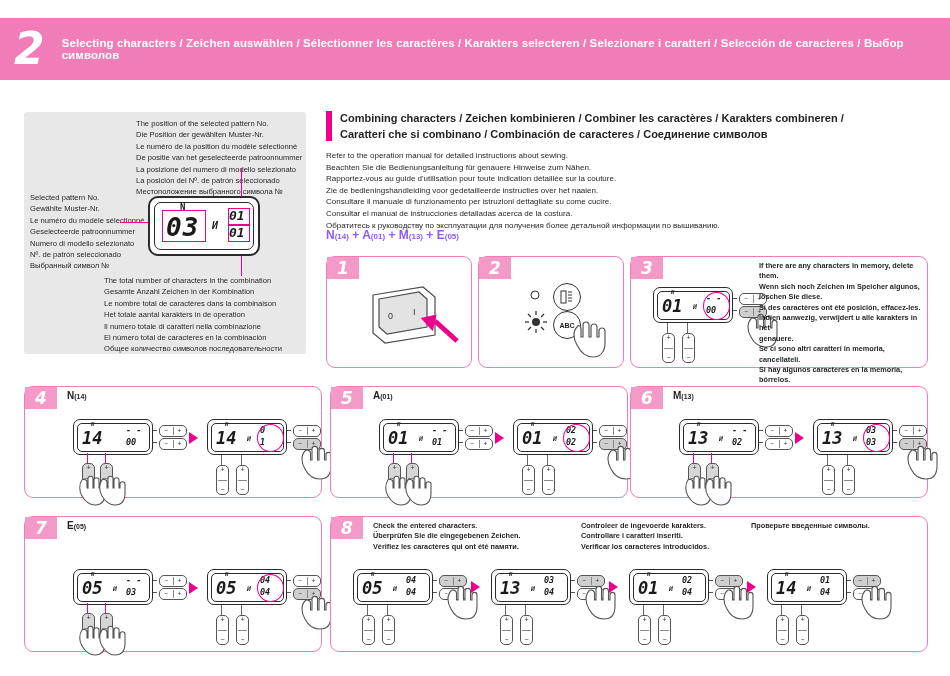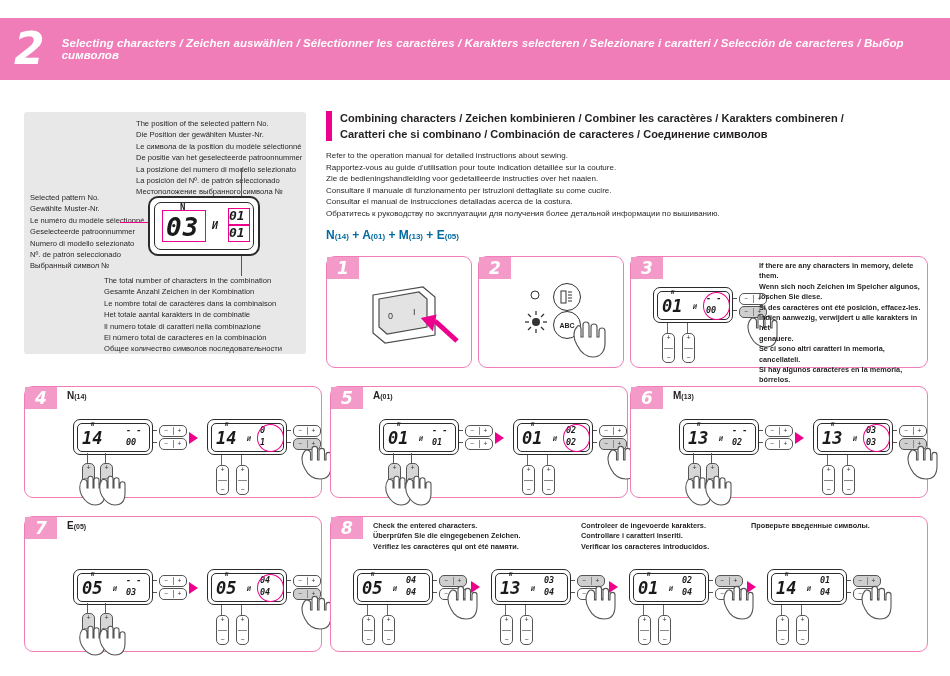--- a/index.html
+++ b/index.html
@@ -12,21 +12,21 @@
   .header{
     position:absolute;left:0;top:18px;width:950px;height:62px;
     background:#f07cb8;display:flex;align-items:center;
   }
   .header .step-num{
     color:#fff;font-size:44px;font-weight:bold;font-style:italic;
     line-height:1;margin-left:14px;margin-right:18px;letter-spacing:-1px;
     font-family:"DejaVu Sans",sans-serif;
   }
   .header .title{
-    color:#fff;font-size:11.5px;font-weight:bold;letter-spacing:.1px;font-style:italic;
+    color:#fff;font-size:11.5px;font-weight:bold;letter-spacing:.1px;
   }
   
   .grey-panel{
     position:absolute;left:24px;top:112px;width:282px;height:242px;
     background:#e8e8e8;border-radius:3px;
   }
   .cap{font-size:7.6px;line-height:11.4px;color:#231f20;white-space:nowrap;}
   .cap-top{position:absolute;left:112px;top:6px;}
   .cap-left{position:absolute;left:6px;top:80px;}
   .cap-bottom{position:absolute;left:80px;top:163px;}
@@ -53,21 +53,21 @@
   .big-r2{position:absolute;left:79px;top:27px;font-size:13px;}
   .lead{position:absolute;background:#ec008c;}
   
   .head-block{position:absolute;left:326px;top:110px;width:600px;}
   .head-bar{
     position:absolute;left:0;top:1px;width:6px;height:30px;background:#ec008c;
   }
   .head-txt{margin-left:14px;font-size:11px;font-weight:bold;line-height:16px;color:#231f20;}
   .sub-txt{margin-left:0px;margin-top:8px;font-size:8px;line-height:11.6px;color:#231f20;}
   .formula{
-    position:absolute;left:326px;top:228px;font-size:12px;font-weight:bold;color:#0369a1;
+    position:absolute;left:326px;top:228px;font-size:12px;font-weight:bold;color:#8b5cf6;
   }
   .formula sub{font-size:8px;font-weight:bold;vertical-align:baseline;}
   
   .box{
     position:absolute;border:1.4px solid #f07cb8;border-radius:9px;background:#fff;
   }
   .badge{
     position:absolute;left:0px;top:0px;width:32px;height:22px;background:#f49ac8;
     color:#fff;font-size:17px;font-weight:bold;font-style:italic;
     display:flex;align-items:center;justify-content:center;
@@ -124,42 +124,42 @@
 <div class="header">
   <div class="step-num">2</div>
   <div class="title">Selecting characters / Zeichen auswählen / Sélectionner les caractères / Karakters selecteren / Selezionare i caratteri / Selección de caracteres / Выбор символов</div>
 </div>
 
 <div class="grey-panel">
 
   <div class="cap cap-top">
     <div>The position of the selected pattern No.</div>
     <div>Die Position der gewählten Muster-Nr.</div>
-    <div>Le символа de la position du modèle sélectionné</div>
+    <div>Le numéro de la position du modèle sélectionné</div>
     <div>De positie van het geselecteerde patroonnummer</div>
     <div>La posizione del numero di modello selezionato</div>
     <div>La posición del Nº. de patrón seleccionado</div>
     <div>Местоположение выбранного символа №</div>
   </div>
 
   <div class="cap cap-left">
     <div>Selected pattern No.</div>
     <div>Gewählte Muster-Nr.</div>
     <div>Le numéro du modèle sélectionné</div>
     <div>Geselecteerde patroonnummer</div>
     <div>Numero di modello selezionato</div>
     <div>Nº. de patrón seleccionado</div>
     <div>Выбранный символ №</div>
   </div>
 
   <div class="cap cap-bottom">
     <div>The total number of characters in the combination</div>
     <div>Gesamte Anzahl Zeichen in der Kombination</div>
     <div>Le nombre total de caractères dans la combinaison</div>
-    <div>Het totale aantal karakters in de combinatie</div>
+    <div>Het totale aantal karakters in de operation</div>
     <div>Il numero totale di caratteri nella combinazione</div>
     <div>El número total de caracteres en la combinación</div>
     <div>Общее количество символов последовательности</div>
   </div>
 </div>
 
 <div class="lead" style="left:241px;top:168px;width:1.4px;height:30px;"></div>
 <div class="lead" style="left:120px;top:222px;width:40px;height:1.4px;"></div>
 <div class="lead" style="left:241px;top:248px;width:1.4px;height:28px;"></div>
 
@@ -176,20 +176,21 @@
 </div>
 
 <div class="head-block">
   <div class="head-bar"></div>
   <div class="head-txt">
     <div>Combining characters / Zeichen kombinieren / Combiner les caractères / Karakters combineren /</div>
     <div>Caratteri che si combinano / Combinación de caracteres / Соединение символов</div>
   </div>
   <div class="sub-txt">
     <div>Refer to the operation manual for detailed instructions about sewing.</div>
+    <div>Beachten Sie die Bedienungsanleitung für genauere Hinweise zum Nähen.</div>
     <div>Rapportez-vous au guide d'utilisation pour toute indication détaillée sur la couture.</div>
     <div>Zie de bedieningshandleiding voor gedetailleerde instructies over het naaien.</div>
     <div>Consultare il manuale di funzionamento per istruzioni dettagliate su come cucire.</div>
     <div>Consultar el manual de instrucciones detalladas acerca de la costura.</div>
     <div>Обратитесь к руководству по эксплуатации для получения более детальной информации по вышиванию.</div>
   </div>
 </div>
 
 <div class="formula">
   <span>N</span><sub>(14)</sub>

